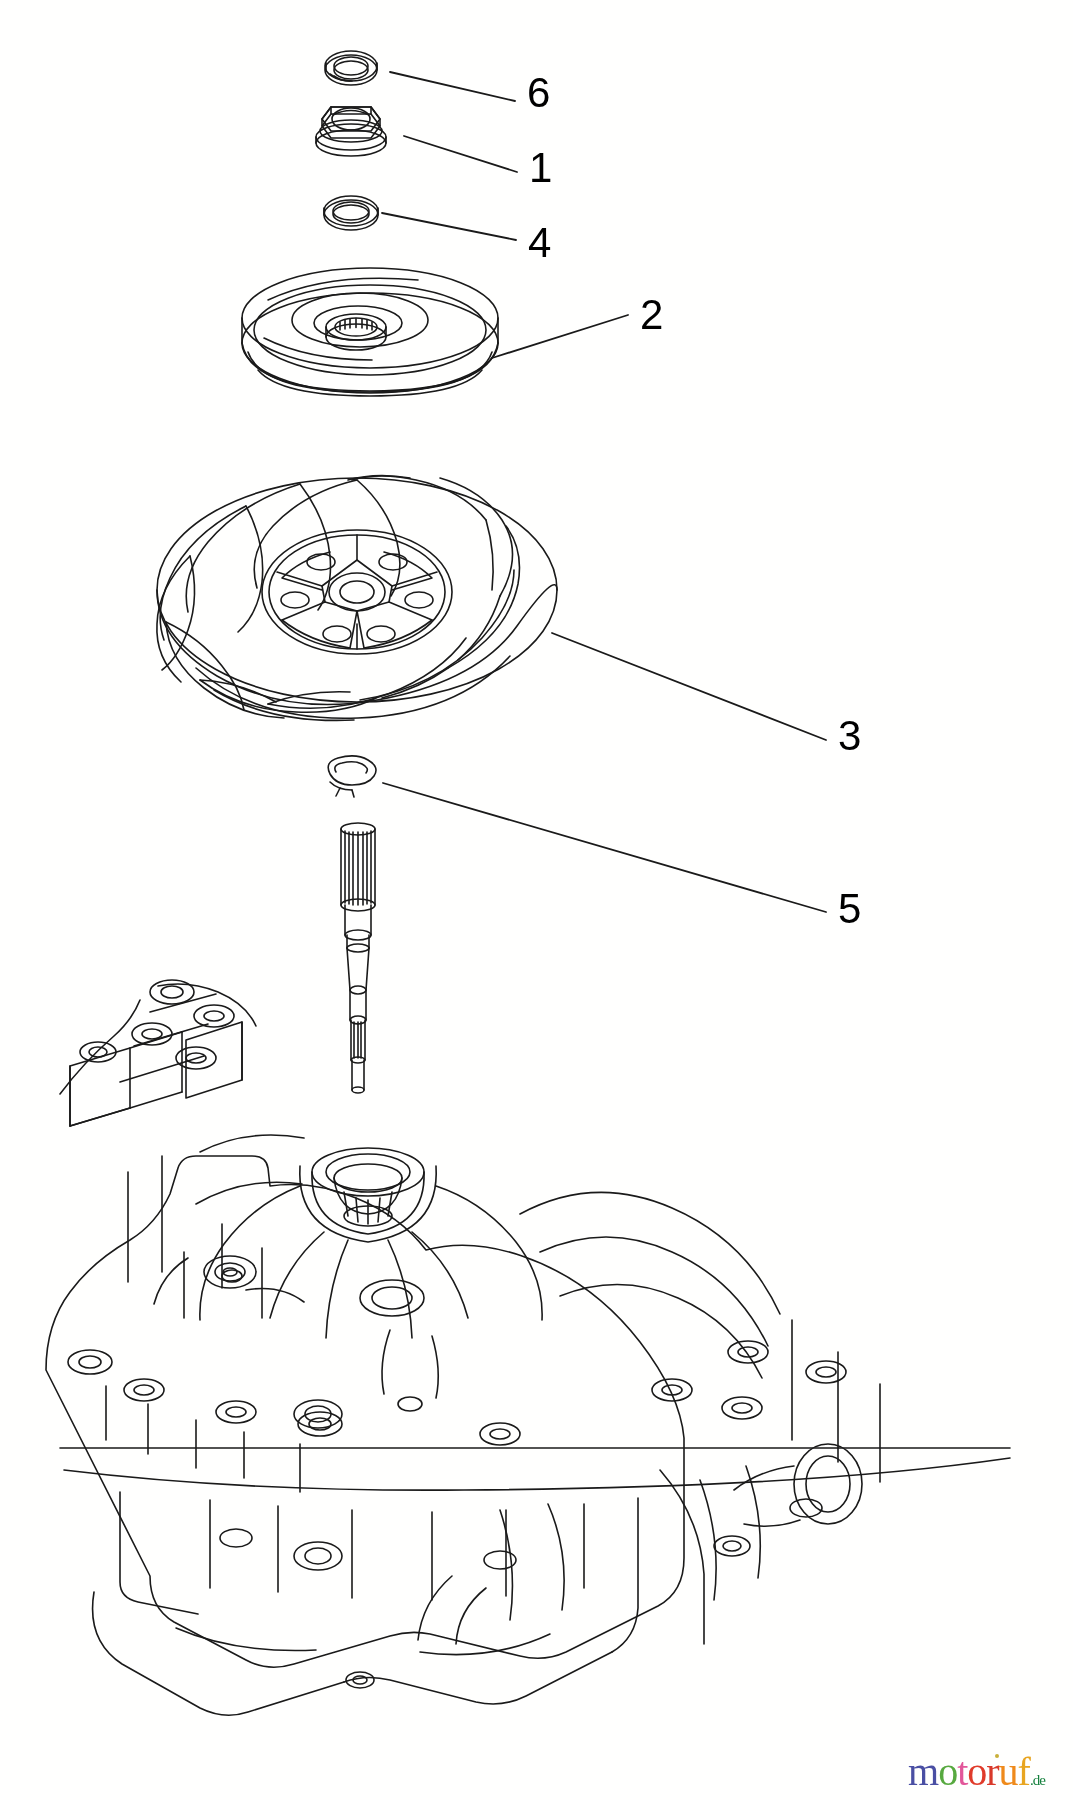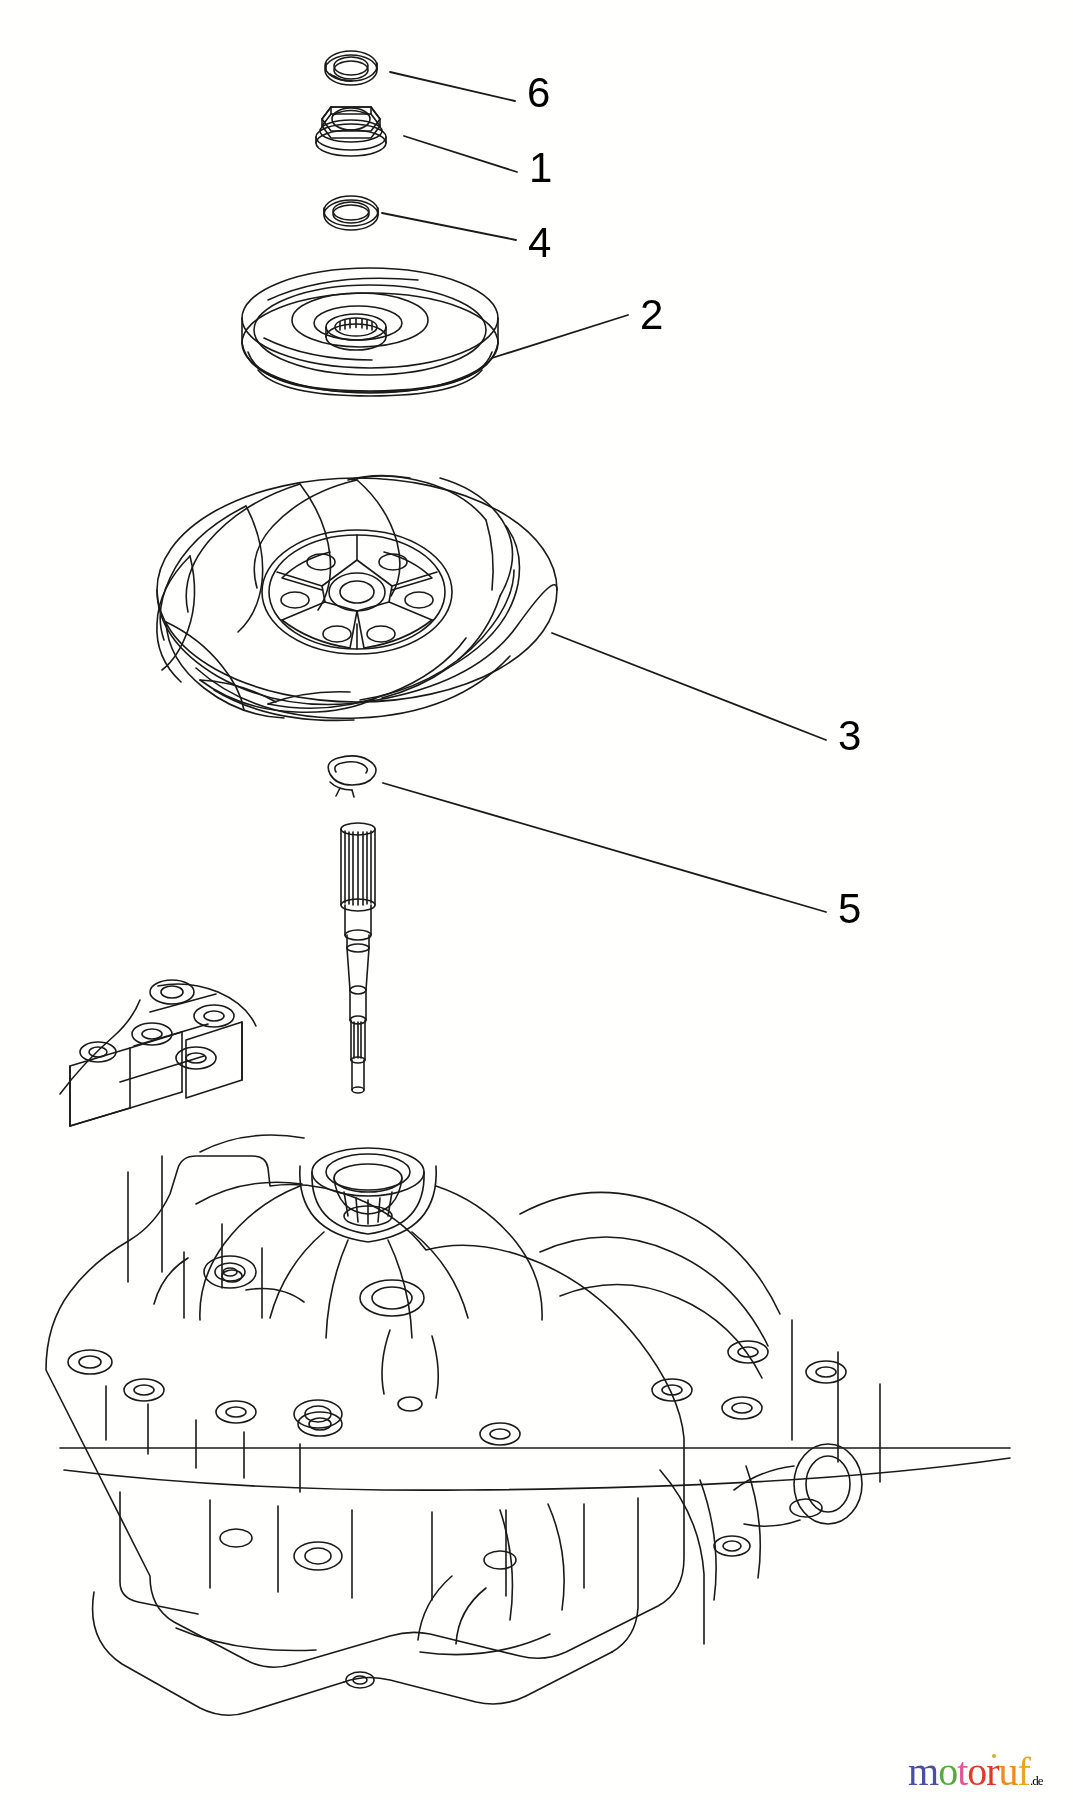--- a/index.html
+++ b/index.html
@@ -25,22 +25,22 @@
     position:absolute;
     left:908px;top:1752px;
     font-family:"Liberation Serif", serif;
     font-size:40px;
     letter-spacing:-1px;
     white-space:nowrap;
     line-height:1;
   }
   #watermark .l{display:inline-block;}
   #watermark .suffix{
-    font-size:13px;
-    color:#000000;
+    font-size:15px;
+    color:#15803d;
     vertical-align:baseline;
   }
   #watermark .fdot{
     position:absolute;
     width:4px;height:4px;border-radius:50%;
     background:#c9b03a;
     right:46px;top:2px;
   }
 </style>
 </head>

